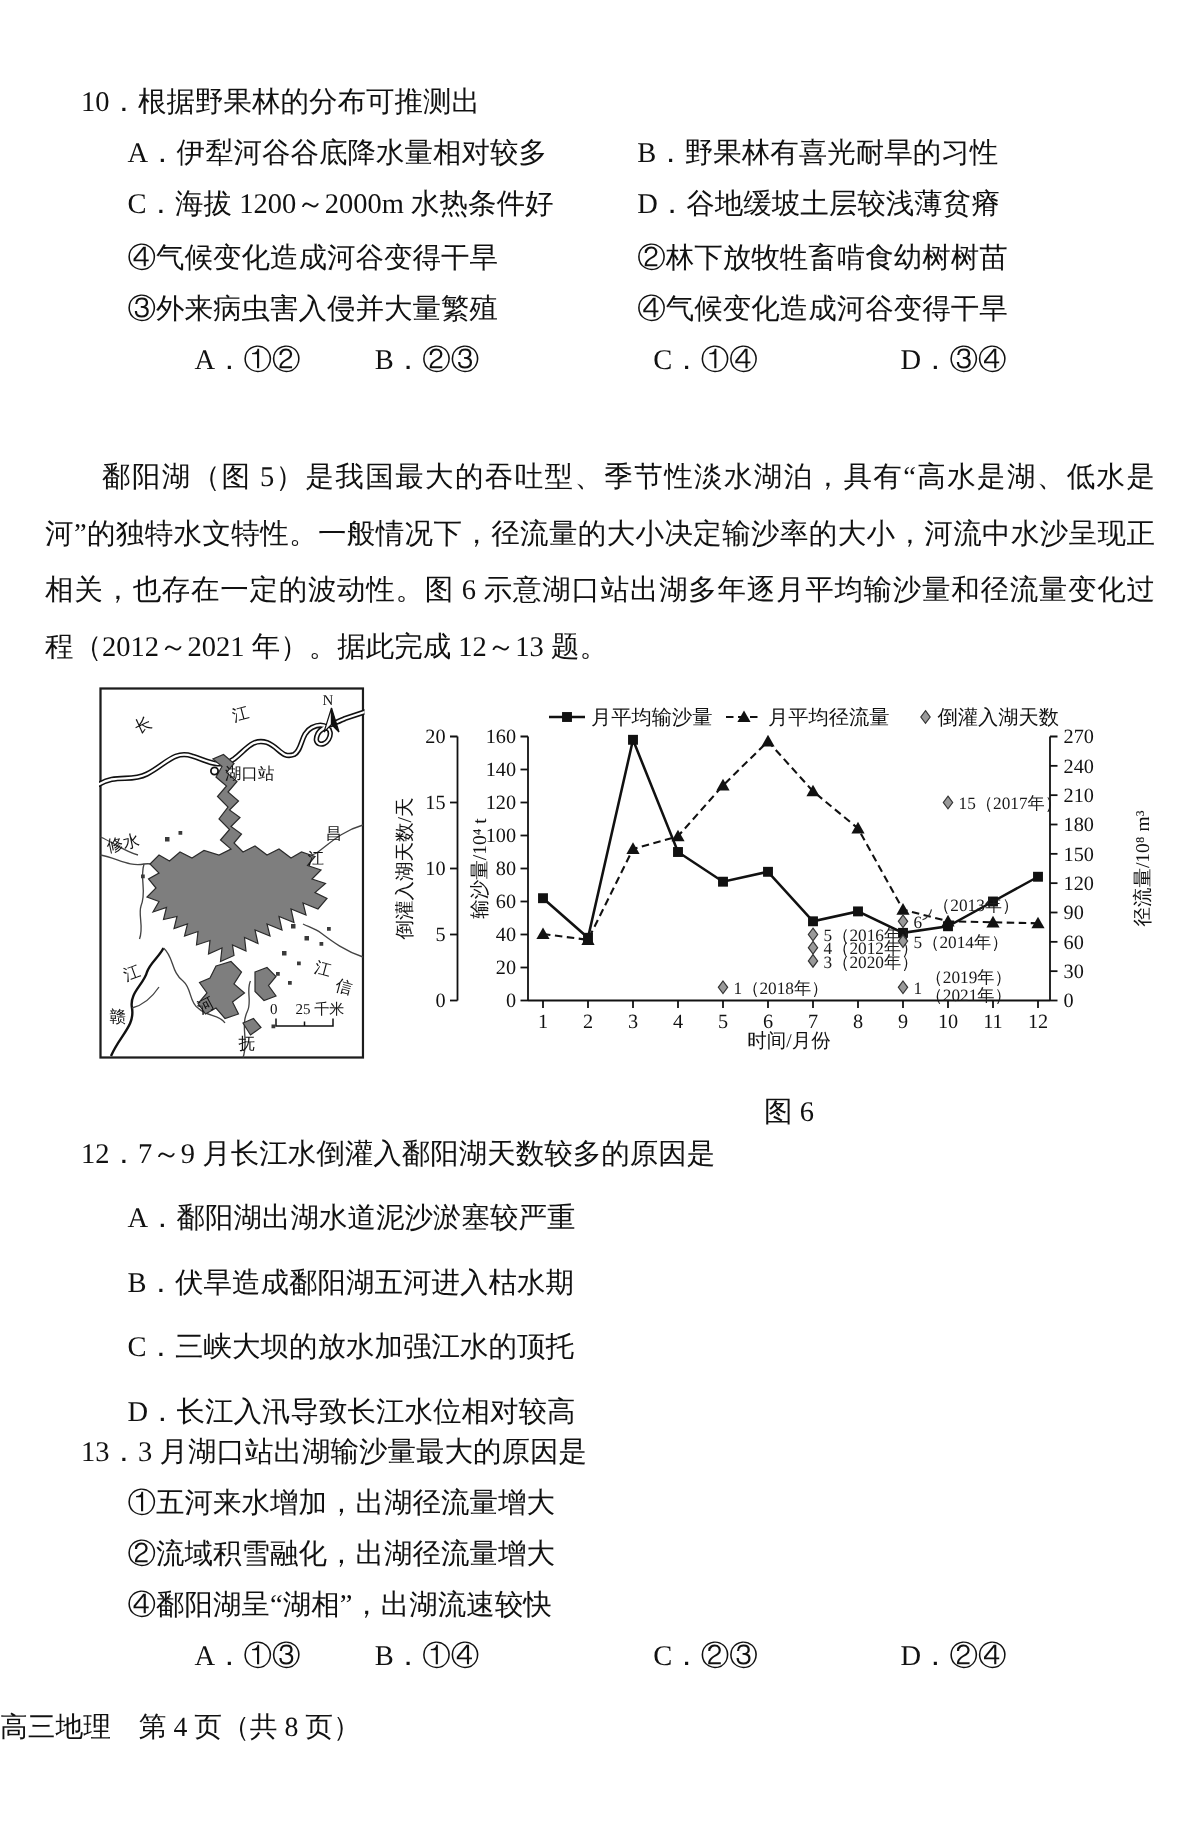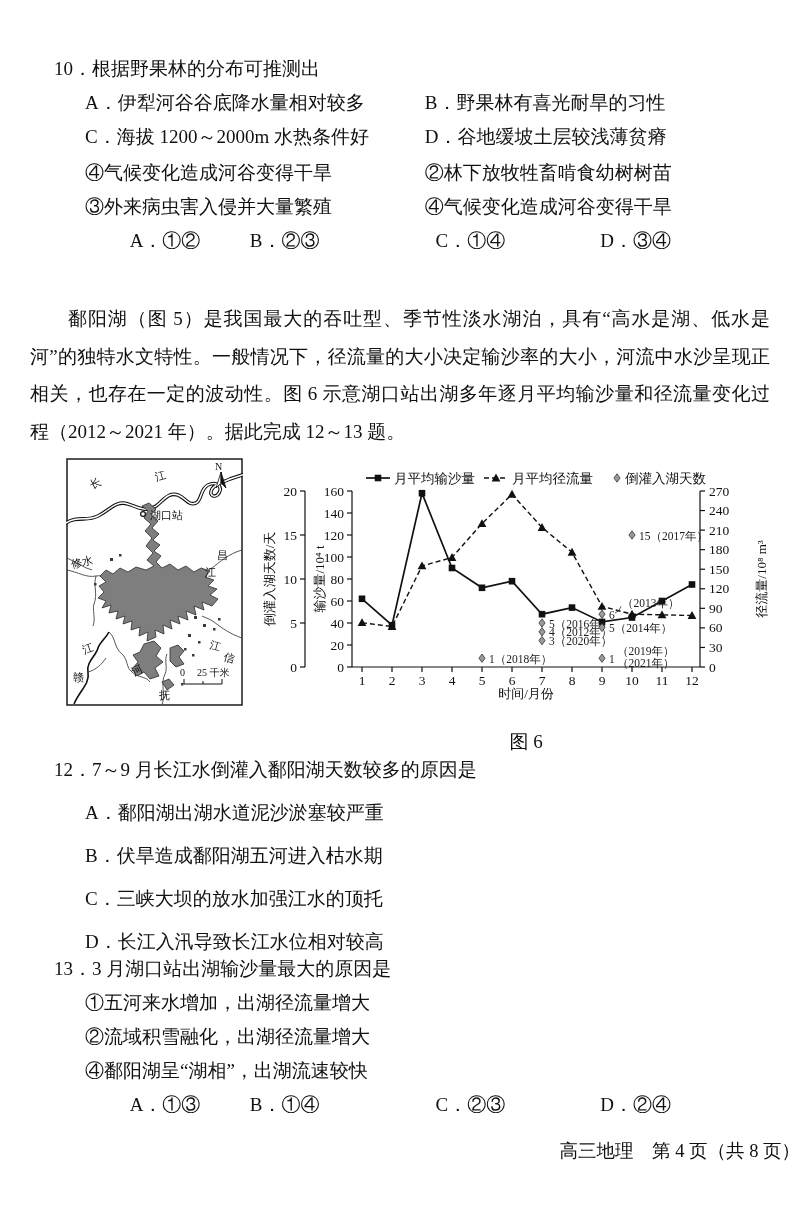--- a/index.html
+++ b/index.html
@@ -17,21 +17,21 @@
   .o4{display:inline-block;}
   .o4.w1{width:160px;text-align:center;} .o4.w2{width:170px;} .o4.w3{width:160px;margin-left:11px;}
   .passage{position:absolute;left:30px;right:30px;top:300px;}
   .passage p{margin:0;line-height:37.5px;text-align:justify;text-indent:2em;}
   .figures{position:absolute;left:0;top:455px;width:800px;height:300px;}
   .mapfig{position:absolute;left:66px;top:3px;width:177px;}
   .chartfig{position:absolute;left:260px;top:0;width:532px;}
   .figcap{position:absolute;top:272px;width:100%;text-align:center;height:30px;line-height:30px;}
   .mapfig .figcap{left:0;}
   .chartfig .figcap{left:0;}
-  .footer{position:absolute;left:0;top:1138px;width:100%;text-align:right;font-size:18.5px;}
+  .footer{position:absolute;left:0;top:1138px;width:100%;text-align:left;font-size:18.5px;}
   
   .frame{fill:none;stroke:#1c1c1c;stroke-width:1.5;}
   .river-main{fill:none;stroke:#111;stroke-width:3.6;}
   .river-core{fill:none;stroke:#fff;stroke-width:1.5;}
   .river-thin{fill:none;stroke:#444;stroke-width:0.9;}
   .river-med{fill:none;stroke:#111;stroke-width:1.6;}
   .lake{fill:#7e7e7e;stroke:#2b2b2b;stroke-width:0.8;stroke-linejoin:miter;}
   .speck{fill:#3a3a3a;}
   .maptext{font-size:11px;fill:#111;font-family:"Liberation Serif","DejaVu Serif",serif;}
   .maptext.sm{font-size:10px;}

